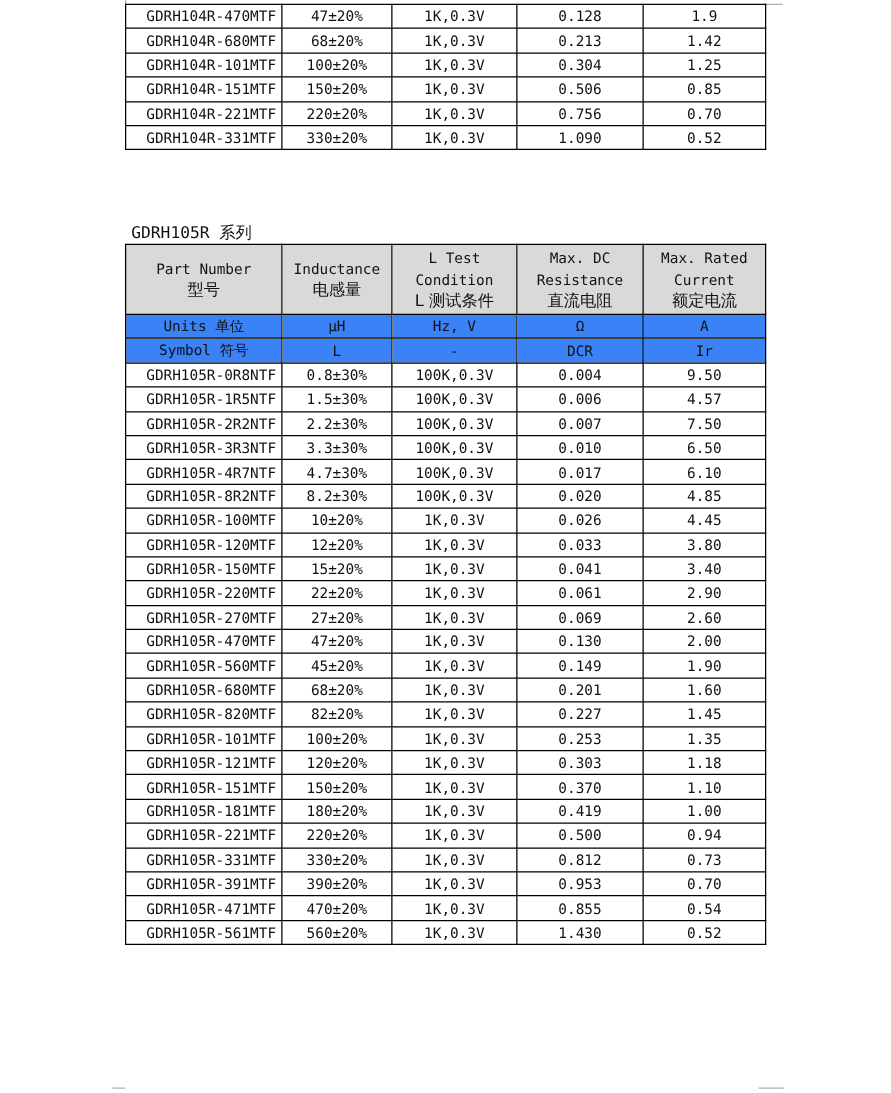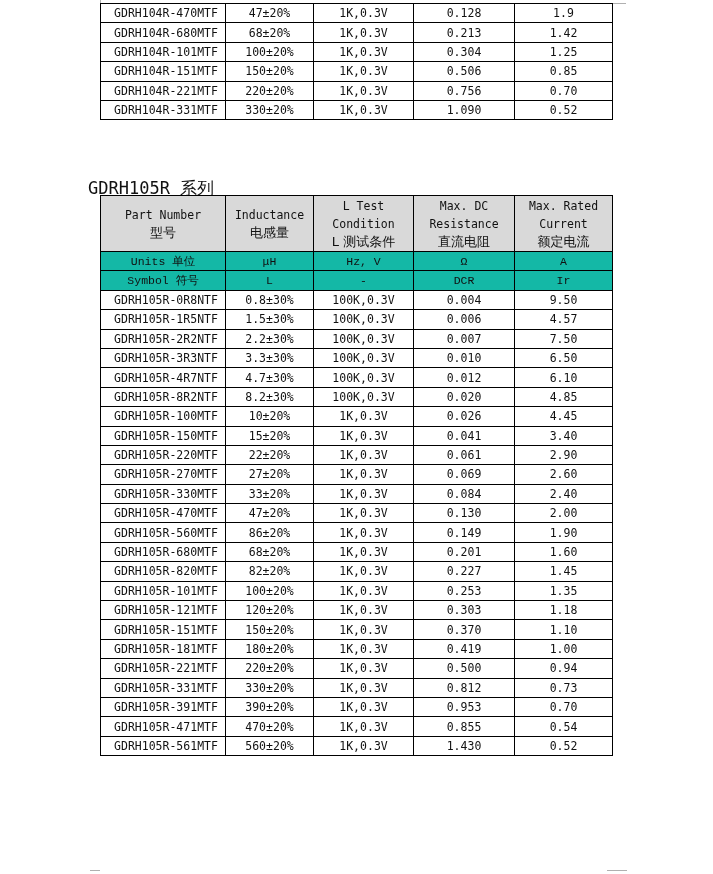--- a/index.html
+++ b/index.html
@@ -1,27 +1,27 @@
 <!DOCTYPE html>
 <html><head>
 <meta charset="utf-8">
 <style>
   html, body { margin:0; padding:0; background:#fff; }
   body { width:713px; height:874px; position:relative; overflow:hidden;
          font-family: "DejaVu Sans Mono", "Liberation Mono", monospace; color:#111; }
   .mark { position:absolute; background:#b0b0b0; }
   table { position:absolute; left:100px; border-collapse:collapse; table-layout:fixed; width:512px; }
   td { border:1px solid #000; text-align:center; padding:0; font-size:11.5px; white-space:nowrap; overflow:hidden; }
-  td.pn { text-align:center; padding-left:6px; }
+  td.pn { text-align:left; padding-left:16px; }
   #t1 { top:3px; }
   #t1 td { height:18.4px; }
-  #series-title { position:absolute; left:88px; top:177px; font-size:17px; }
+  #series-title { position:absolute; left:105px; top:177px; font-size:13px; }
   #t2 { top:195px; }
   #t2 tr.head td { height:55px; background:#d9d9d9; line-height:18px; font-size:11.5px; }
-  #t2 tr.units td, #t2 tr.sym td { height:18.4px; background:#14b8a6;font-family:Liberation Mono, monospace; }
+  #t2 tr.units td, #t2 tr.sym td { height:18.4px; background:#3b82f6; }
   #t2 tr.data td { height:18.4px; }
   .cn { font-family: "DejaVu Sans", sans-serif; font-size:13px; }
   col.c1 { width:125px; } col.c2 { width:88px; } col.c3 { width:100px; } col.c4 { width:101px; } col.c5 { width:98px; }
 </style>
 </head>
 <body>
 
 <div class="mark" style="left:100px;top:0;width:1px;height:3px;"></div>
 <div class="mark" style="left:611px;top:3px;width:15px;height:1px;"></div>
 <div class="mark" style="left:90px;top:870px;width:10px;height:1px;"></div>
@@ -156,38 +156,45 @@
         <td class="pn">GDRH105R-3R3NTF</td>
         <td>3.3±30%</td>
         <td>100K,0.3V</td>
         <td>0.010</td>
         <td>6.50</td>
       </tr>
       <tr class="data">
         <td class="pn">GDRH105R-4R7NTF</td>
         <td>4.7±30%</td>
         <td>100K,0.3V</td>
-        <td>0.012</td>
+        <td>0.017</td>
         <td>6.10</td>
       </tr>
       <tr class="data">
         <td class="pn">GDRH105R-8R2NTF</td>
         <td>8.2±30%</td>
         <td>100K,0.3V</td>
         <td>0.020</td>
         <td>4.85</td>
       </tr>
       <tr class="data">
         <td class="pn">GDRH105R-100MTF</td>
         <td>10±20%</td>
         <td>1K,0.3V</td>
         <td>0.026</td>
         <td>4.45</td>
       </tr>
       <tr class="data">
+        <td class="pn">GDRH105R-120MTF</td>
+        <td>12±20%</td>
+        <td>1K,0.3V</td>
+        <td>0.033</td>
+        <td>3.80</td>
+      </tr>
+      <tr class="data">
         <td class="pn">GDRH105R-150MTF</td>
         <td>15±20%</td>
         <td>1K,0.3V</td>
         <td>0.041</td>
         <td>3.40</td>
       </tr>
       <tr class="data">
         <td class="pn">GDRH105R-220MTF</td>
         <td>22±20%</td>
         <td>1K,0.3V</td>
@@ -195,36 +202,29 @@
         <td>2.90</td>
       </tr>
       <tr class="data">
         <td class="pn">GDRH105R-270MTF</td>
         <td>27±20%</td>
         <td>1K,0.3V</td>
         <td>0.069</td>
         <td>2.60</td>
       </tr>
       <tr class="data">
-        <td class="pn">GDRH105R-330MTF</td>
-        <td>33±20%</td>
-        <td>1K,0.3V</td>
-        <td>0.084</td>
-        <td>2.40</td>
-      </tr>
-      <tr class="data">
         <td class="pn">GDRH105R-470MTF</td>
         <td>47±20%</td>
         <td>1K,0.3V</td>
         <td>0.130</td>
         <td>2.00</td>
       </tr>
       <tr class="data">
         <td class="pn">GDRH105R-560MTF</td>
-        <td>86±20%</td>
+        <td>45±20%</td>
         <td>1K,0.3V</td>
         <td>0.149</td>
         <td>1.90</td>
       </tr>
       <tr class="data">
         <td class="pn">GDRH105R-680MTF</td>
         <td>68±20%</td>
         <td>1K,0.3V</td>
         <td>0.201</td>
         <td>1.60</td>

